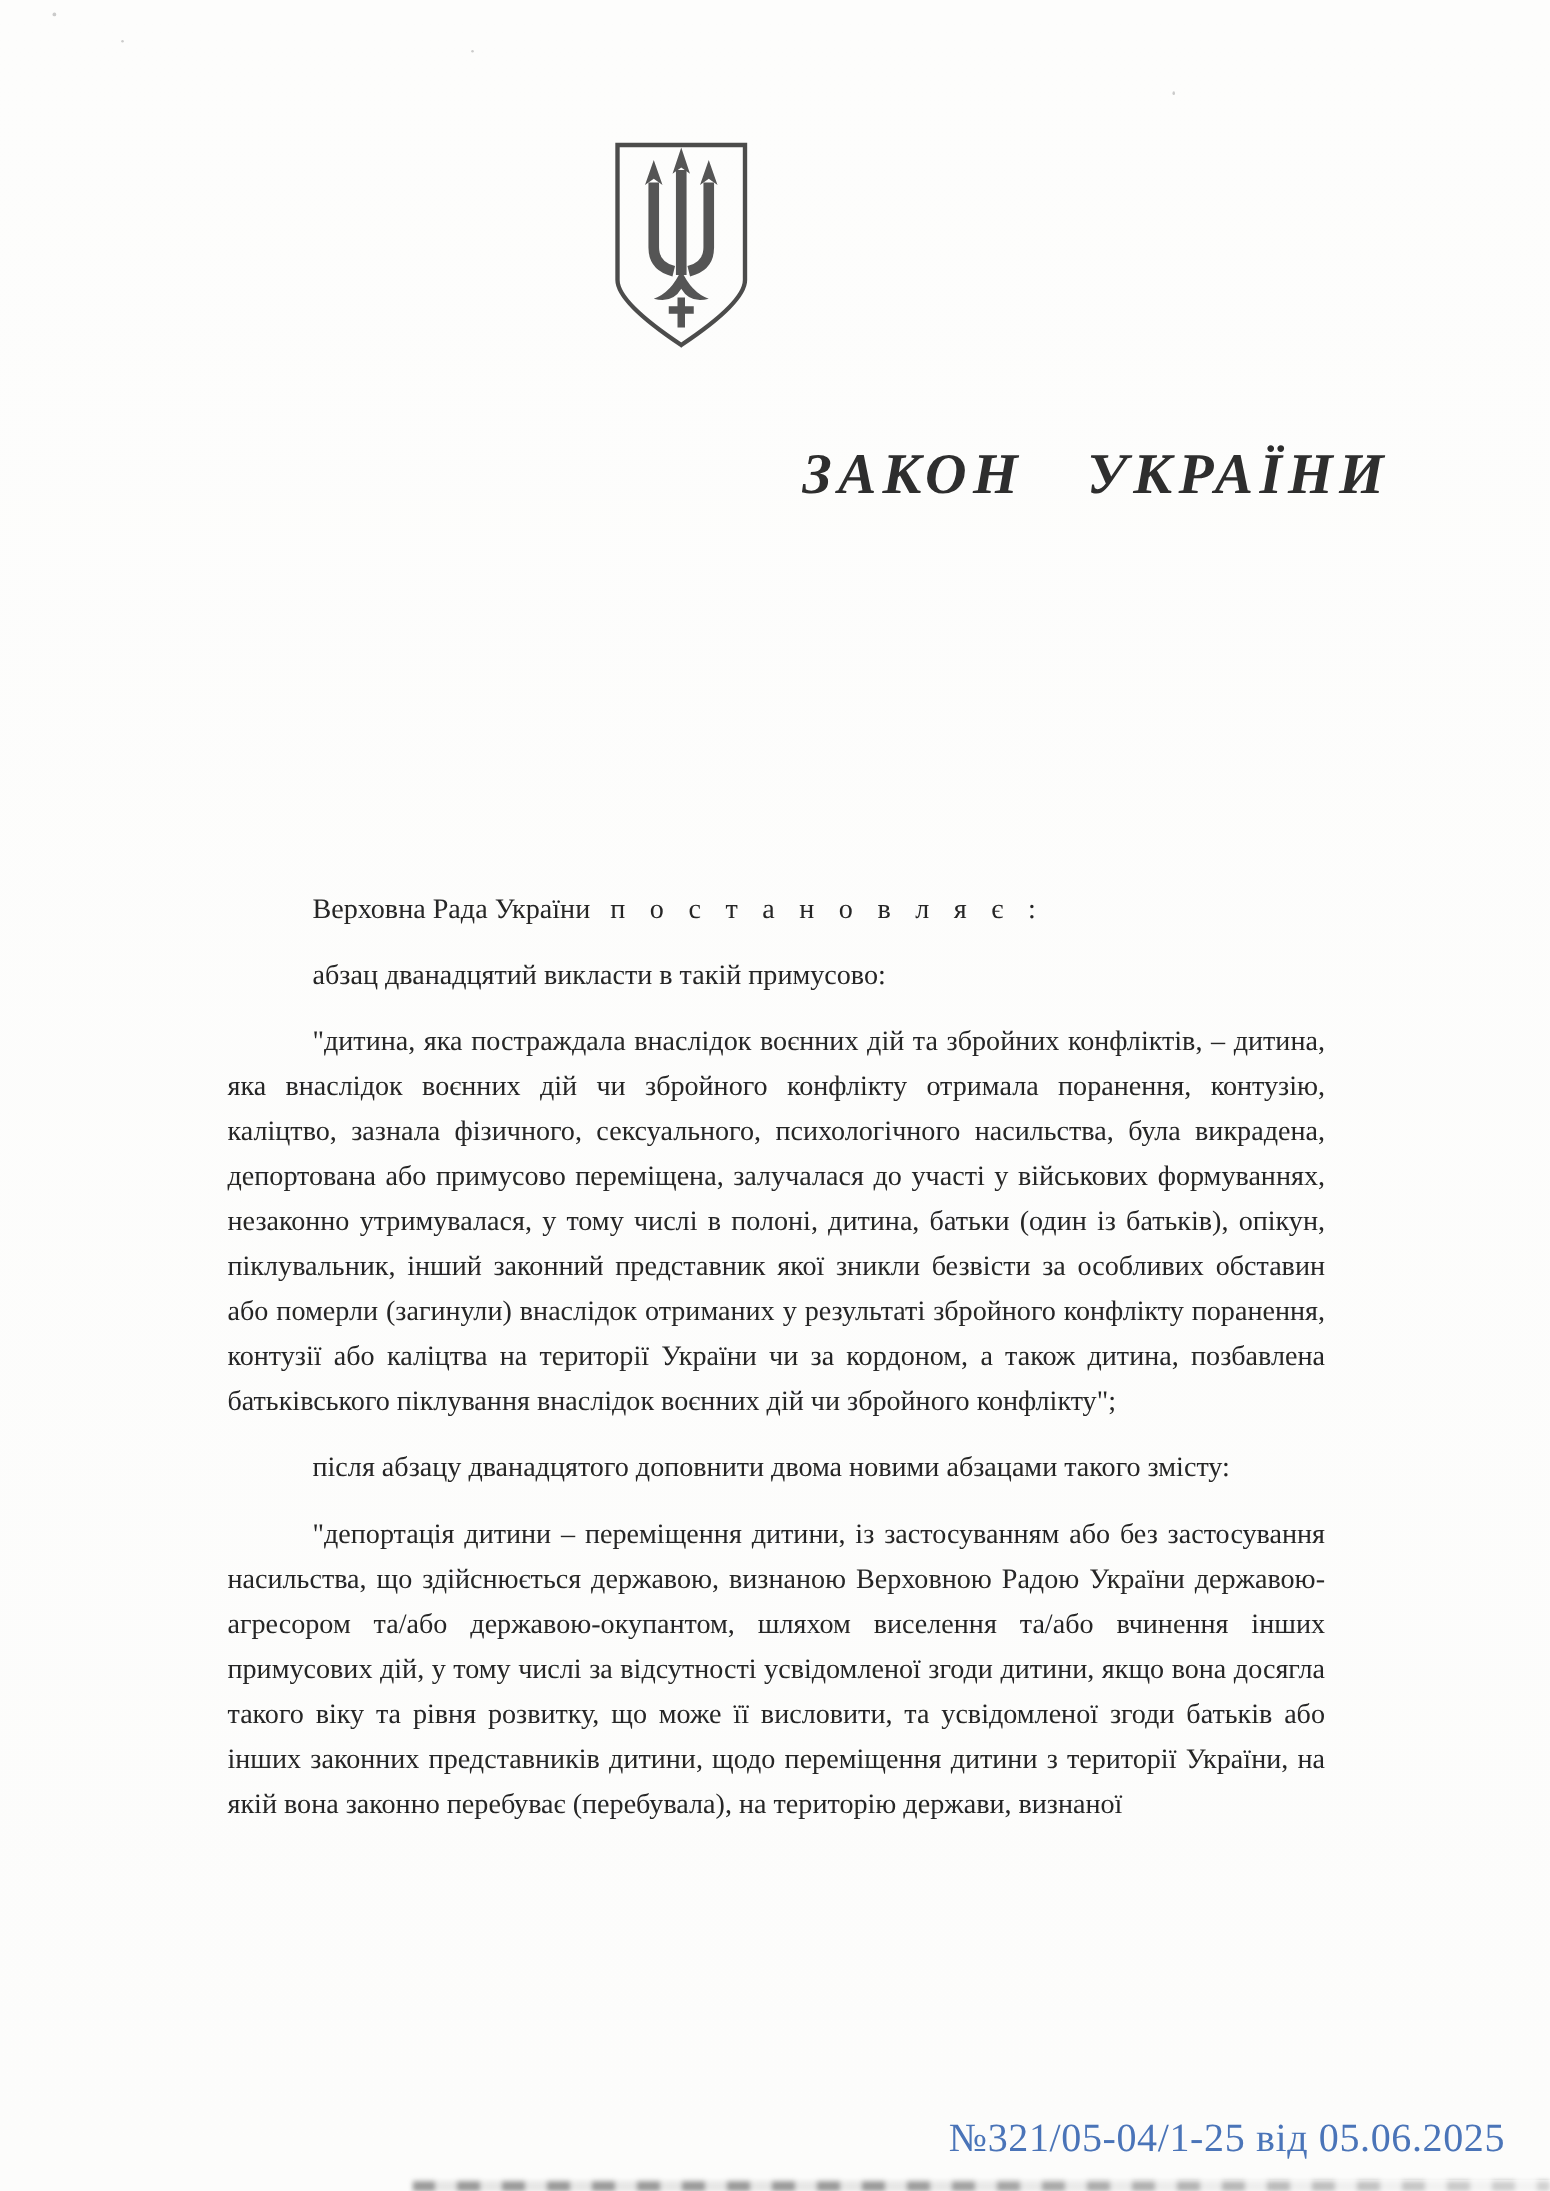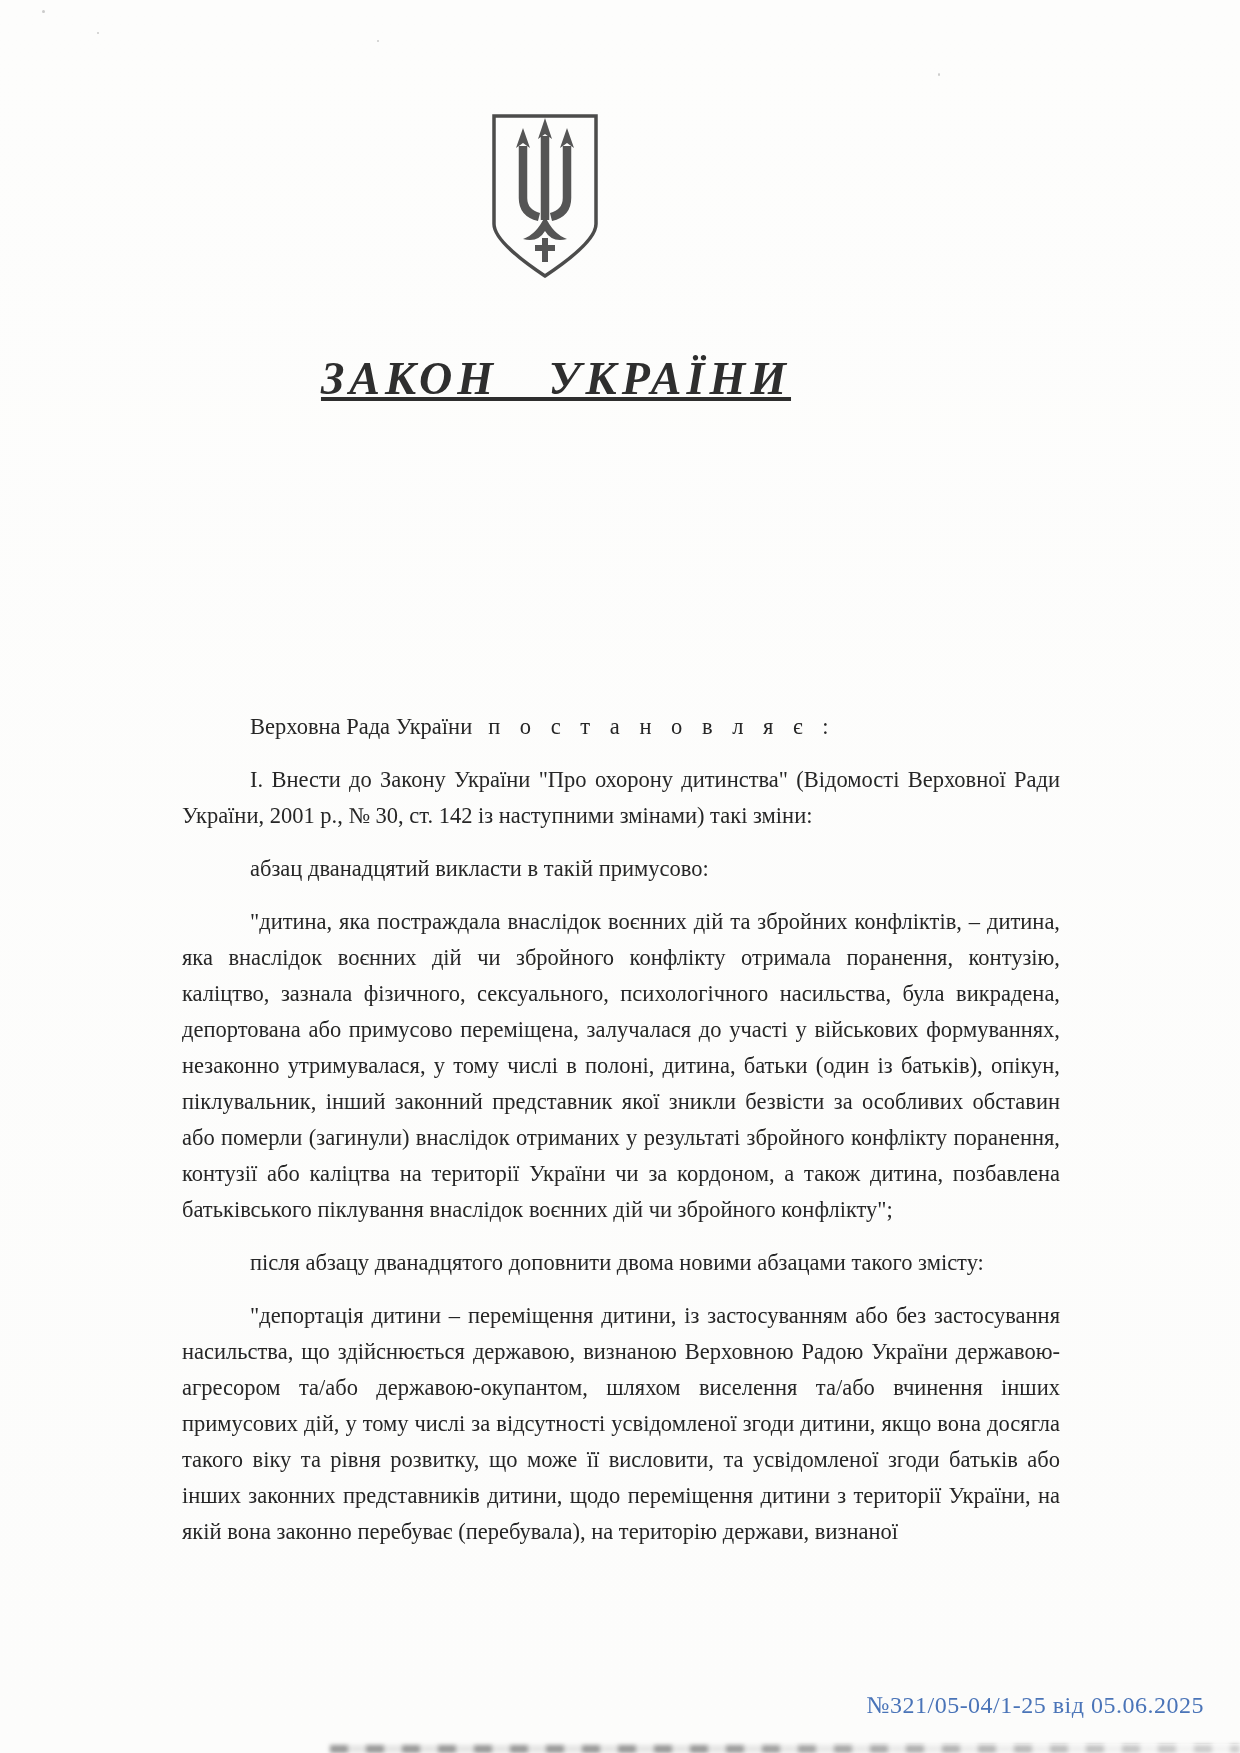--- a/index.html
+++ b/index.html
@@ -3,33 +3,33 @@
 <meta charset="utf-8">
 <style>
   html,body{margin:0;padding:0;background:#ffffff;}
   .page{
     position:relative;width:1240px;height:1753px;overflow:hidden;
     background:linear-gradient(180deg,#fdfdfc 0%,#fcfcfb 100%);
     font-family:"Liberation Serif","DejaVu Serif",serif;color:#262626;
   }
   .emblem{position:absolute;top:112px;left:489px;width:112px;height:168px;filter:blur(.3px);opacity:.92;}
   .title{
-    position:absolute;top:352px;left:0;width:1112px;margin:0;text-align:center;
-    font-style:italic;font-weight:bold;font-size:46px;letter-spacing:5px;word-spacing:34px;color:#2e2e2e;text-decoration:underline;
+    position:absolute;top:352px;left:0;width:1112px;margin:0;text-align:right;
+    font-style:italic;font-weight:bold;font-size:46px;letter-spacing:5px;word-spacing:34px;color:#2e2e2e;
   }
   .subtitle{position:absolute;top:516px;left:35px;width:1080px;text-align:center;font-size:23px;line-height:34px;color:#242424;}
   .subtitle .underline{border-bottom:2px solid #2b2b2b;padding:0 2px 1px;}
   .bodytext{position:absolute;top:692px;left:165px;width:912px;font-size:22.5px;line-height:36px;text-align:justify;}
   .bodytext p{margin:17px;text-indent:68px;}
   .preamble{margin:0 0 26px 0;}
   .para{margin-top:10px;}
   .spaced{letter-spacing:7px;margin-left:16px;white-space:nowrap;}
   .footer{
     position:absolute;top:1692px;right:36px;margin:0;
-    font-size:24px;letter-spacing:.5px;color:#4a74b8;
+    font-size:32px;letter-spacing:.5px;color:#4a74b8;
   }
   .smudge{position:absolute;bottom:0;left:330px;right:0;height:8px;
     background:repeating-linear-gradient(90deg,rgba(70,70,70,.55) 0 18px,rgba(135,135,135,.18) 18px 36px);
     filter:blur(2px);}
   .smudge-fade{position:absolute;bottom:0;left:700px;right:0;height:9px;background:linear-gradient(90deg,rgba(255,255,255,0),rgba(255,255,255,.55));}
   .speck{position:absolute;background:#9a9a9a;border-radius:50%;opacity:.5;}
 </style>
 </head>
 <body>
 
@@ -56,21 +56,20 @@
         <path d="M53,126 L59,126 L59,133 L66,133 L66,139 L59,139 L59,150 L53,150 L53,139 L46,139 L46,133 L53,133 Z"></path>
       </g>
     </svg>
   </div>
 
   <h1 class="title">ЗАКОН УКРАЇНИ</h1>
 
 
   <div class="bodytext">
     <p class="preamble"><span>Верховна Рада України</span><span class="spaced">п о с т а н о в л я є :</span></p>
-    <p class="para">І. Внести до Закону України "Про охорону дитинства" (Відомості Верховної Ради України, 2001 р., № 30, ст. 142 із наступними змінами) такі зміни:</p>
     <p class="para">абзац дванадцятий викласти в такій примусово:</p>
     <p class="para">"дитина, яка постраждала внаслідок воєнних дій та збройних конфліктів, – дитина, яка внаслідок воєнних дій чи збройного конфлікту отримала поранення, контузію, каліцтво, зазнала фізичного, сексуального, психологічного насильства, була викрадена, депортована або примусово переміщена, залучалася до участі у військових формуваннях, незаконно утримувалася, у тому числі в полоні, дитина, батьки (один із батьків), опікун, піклувальник, інший законний представник якої зникли безвісти за особливих обставин або померли (загинули) внаслідок отриманих у результаті збройного конфлікту поранення, контузії або каліцтва на території України чи за кордоном, а також дитина, позбавлена батьківського піклування внаслідок воєнних дій чи збройного конфлікту";</p>
     <p class="para">після абзацу дванадцятого доповнити двома новими абзацами такого змісту:</p>
     <p class="para">"депортація дитини – переміщення дитини, із застосуванням або без застосування насильства, що здійснюється державою, визнаною Верховною Радою України державою-агресором та/або державою-окупантом, шляхом виселення та/або вчинення інших примусових дій, у тому числі за відсутності усвідомленої згоди дитини, якщо вона досягла такого віку та рівня розвитку, що може її висловити, та усвідомленої згоди батьків або інших законних представників дитини, щодо переміщення дитини з території України, на якій вона законно перебуває (перебувала), на територію держави, визнаної</p>
   </div>
 
   <p class="footer">№321/05-04/1-25 від 05.06.2025</p>
 
   <div class="smudge"></div>
   <div class="smudge-fade"></div>

